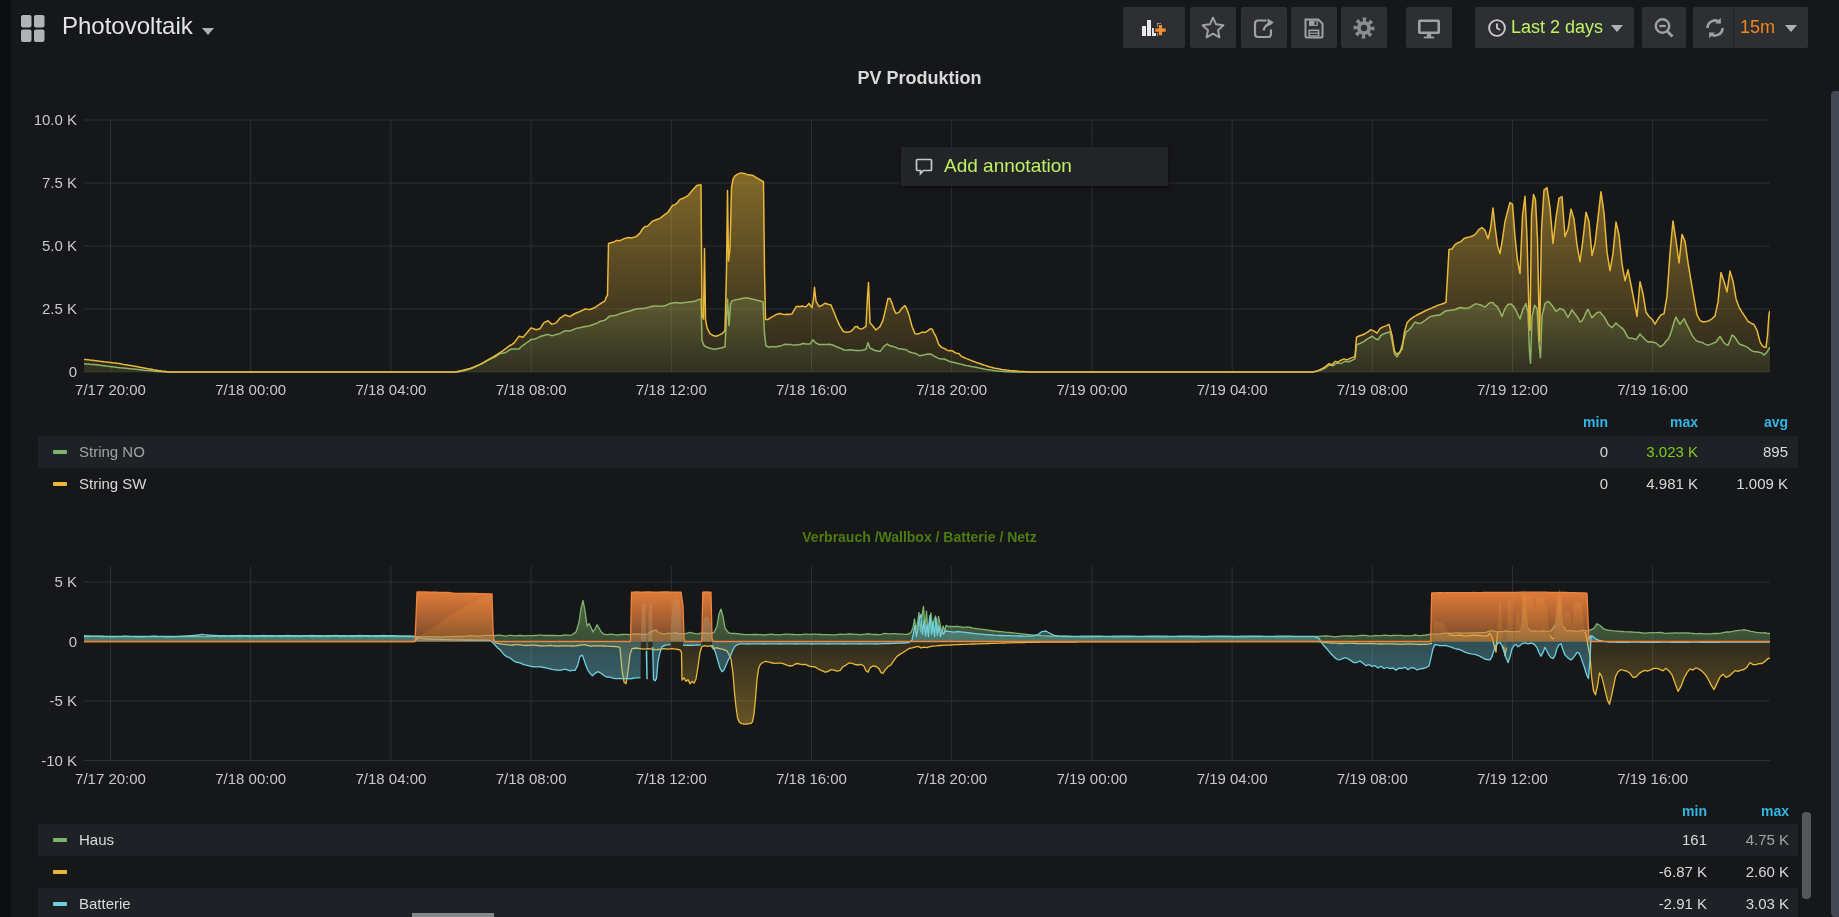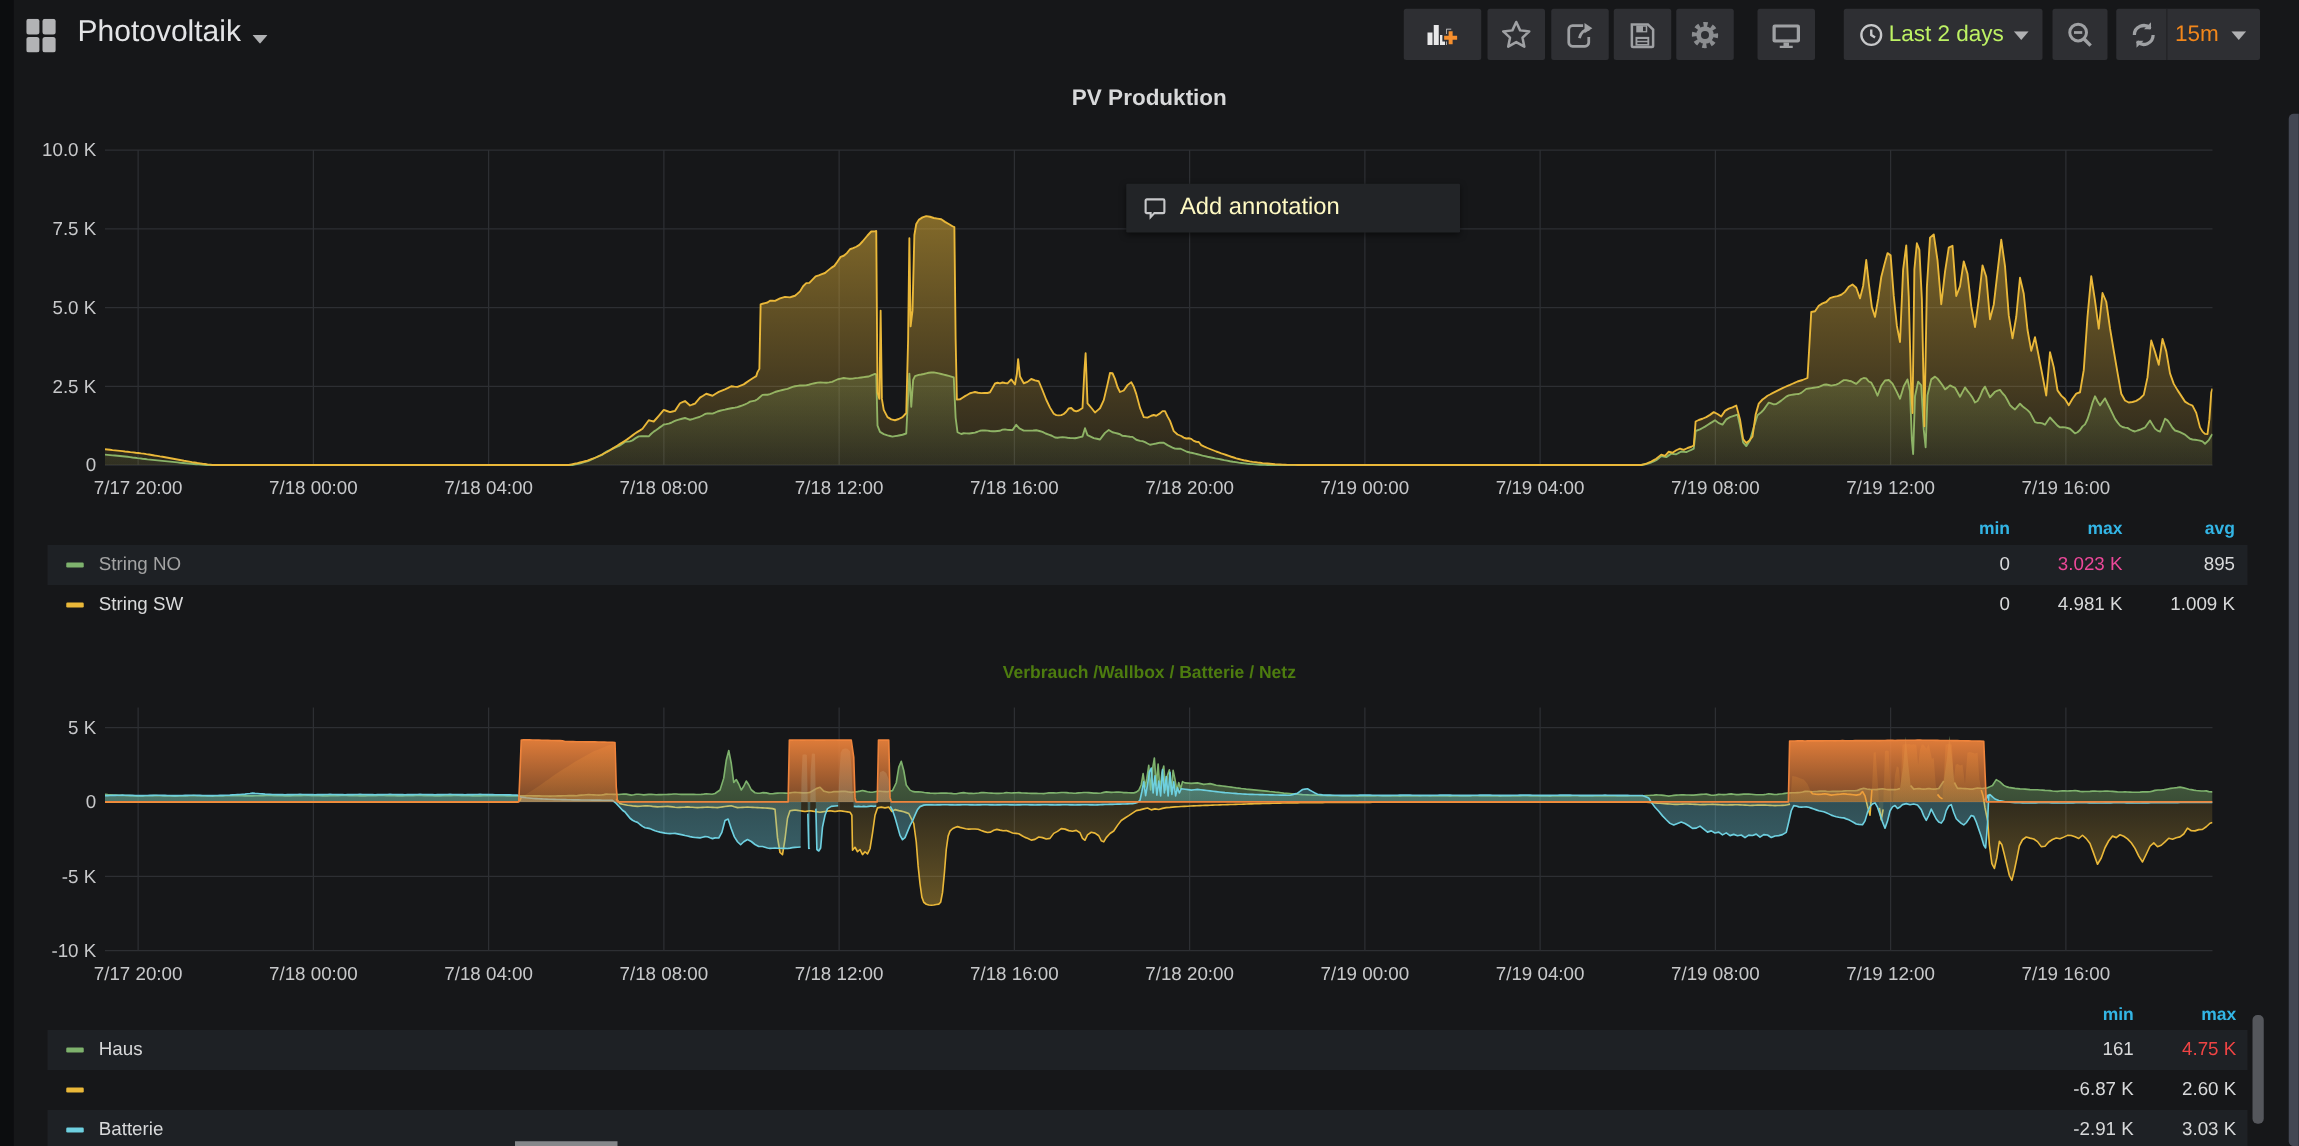--- a/index.html
+++ b/index.html
@@ -221,53 +221,53 @@
 </svg>
 <div style="position:absolute;left:0;top:414px;width:1839px;height:18px;">
     <div style="position:absolute;right:231px;top:0;font-size:14px;font-weight:700;color:#33b5e5;">min</div>
     <div style="position:absolute;right:141px;top:0;font-size:14px;font-weight:700;color:#33b5e5;">max</div>
     <div style="position:absolute;right:51px;top:0;font-size:14px;font-weight:700;color:#33b5e5;">avg</div>
   </div>
 <div style="position:absolute;left:38px;top:436px;width:1760px;height:32px;background:#1e2125;">
     <div style="position:absolute;left:15px;top:14px;width:14px;height:4px;border-radius:1px;background:#7eb26d;"></div>
     <div style="position:absolute;left:41px;top:0;height:32px;line-height:32px;font-size:15px;color:#a3a3a3;">String NO</div>
     <div style="position:absolute;right:190px;top:0;height:32px;line-height:32px;font-size:15px;color:#d8d9da;">0</div>
-    <div style="position:absolute;right:100px;top:0;height:32px;line-height:32px;font-size:15px;color:#ec4899;text-align:right;">3.023 K</div>
+    <div style="position:absolute;right:100px;top:0;height:32px;line-height:32px;font-size:15px;color:#84cc16;text-align:right;">3.023 K</div>
     <div style="position:absolute;right:10px;top:0;height:32px;line-height:32px;font-size:15px;color:#d8d9da;">895</div>
   </div>
 <div style="position:absolute;left:38px;top:468px;width:1760px;height:32px;">
     <div style="position:absolute;left:15px;top:14px;width:14px;height:4px;border-radius:1px;background:#eab839;"></div>
     <div style="position:absolute;left:41px;top:0;height:32px;line-height:32px;font-size:15px;color:#d8d9da;">String SW</div>
     <div style="position:absolute;right:190px;top:0;height:32px;line-height:32px;font-size:15px;color:#d8d9da;">0</div>
     <div style="position:absolute;right:100px;top:0;height:32px;line-height:32px;font-size:15px;color:#d8d9da;">4.981 K</div>
     <div style="position:absolute;right:10px;top:0;height:32px;line-height:32px;font-size:15px;color:#d8d9da;">1.009 K</div>
   </div>
 <div style="position:absolute;left:0;top:803px;width:1839px;height:18px;">
     <div style="position:absolute;right:132px;top:0;font-size:14px;font-weight:700;color:#33b5e5;">min</div>
     <div style="position:absolute;right:50px;top:0;font-size:14px;font-weight:700;color:#33b5e5;">max</div>
   </div>
 <div style="position:absolute;left:38px;top:824px;width:1760px;height:32px;background:#1e2125;">
     <div style="position:absolute;left:15px;top:14px;width:14px;height:4px;border-radius:1px;background:#7eb26d;"></div>
     <div style="position:absolute;left:41px;top:0;height:32px;line-height:32px;font-size:15px;color:#d8d9da;">Haus</div>
     <div style="position:absolute;right:91px;top:0;height:32px;line-height:32px;font-size:15px;color:#d8d9da;">161</div>
-    <div style="position:absolute;right:9px;top:0;height:32px;line-height:32px;font-size:15px;color:#ef4444;">4.75 K</div>
+    <div style="position:absolute;right:9px;top:0;height:32px;line-height:32px;font-size:15px;color:#a3a3a3;">4.75 K</div>
   </div>
 <div style="position:absolute;left:38px;top:856px;width:1760px;height:32px;">
     <div style="position:absolute;left:15px;top:14px;width:14px;height:4px;border-radius:1px;background:#eab839;"></div>
     <div style="position:absolute;left:41px;top:0;height:32px;line-height:32px;font-size:15px;color:#d8d9da;margin-top:39px;">Netz</div>
     <div style="position:absolute;right:91px;top:0;height:32px;line-height:32px;font-size:15px;color:#d8d9da;">-6.87 K</div>
     <div style="position:absolute;right:9px;top:0;height:32px;line-height:32px;font-size:15px;color:#d8d9da;">2.60 K</div>
   </div>
 <div style="position:absolute;left:38px;top:888px;width:1760px;height:32px;background:#1e2125;">
     <div style="position:absolute;left:15px;top:14px;width:14px;height:4px;border-radius:1px;background:#6ed0e0;"></div>
     <div style="position:absolute;left:41px;top:0;height:32px;line-height:32px;font-size:15px;color:#d8d9da;">Batterie</div>
     <div style="position:absolute;right:91px;top:0;height:32px;line-height:32px;font-size:15px;color:#d8d9da;">-2.91 K</div>
     <div style="position:absolute;right:9px;top:0;height:32px;line-height:32px;font-size:15px;color:#d8d9da;">3.03 K</div>
   </div>
 
 <div style="position:absolute;left:901px;top:147px;width:267px;height:39px;background:#222427;border-radius:1px;box-shadow:0 2px 5px rgba(0,0,0,0.5);">
   <svg width="18" height="18" viewBox="0 0 18 18" style="position:absolute;left:14px;top:11px;">
     <path d="M2.5 1.5h13a1 1 0 0 1 1 1v9a1 1 0 0 1-1 1H8.5l-3 3.2v-3.2H2.5a1 1 0 0 1-1-1v-9a1 1 0 0 1 1-1z" fill="none" stroke="#c7c8ca" stroke-width="1.7"></path>
   </svg>
-  <div style="position:absolute;left:43px;top:8px;font-size:19px;color:#fef9c3;">Add annotation</div>
+  <div style="position:absolute;left:43px;top:8px;font-size:19px;color:#bef264;">Add annotation</div>
 </div>
 <div style="position:absolute;left:1802px;top:812px;width:9px;height:87px;border-radius:4px;background:#55575c;"></div>
 <div style="position:absolute;left:412px;top:913px;width:82px;height:4px;background:#85878a;"></div>
 <div style="position:absolute;left:1831px;top:91px;width:8px;height:826px;border-radius:4px 0 0 4px;background:#434753;"></div>
 </body></html>

